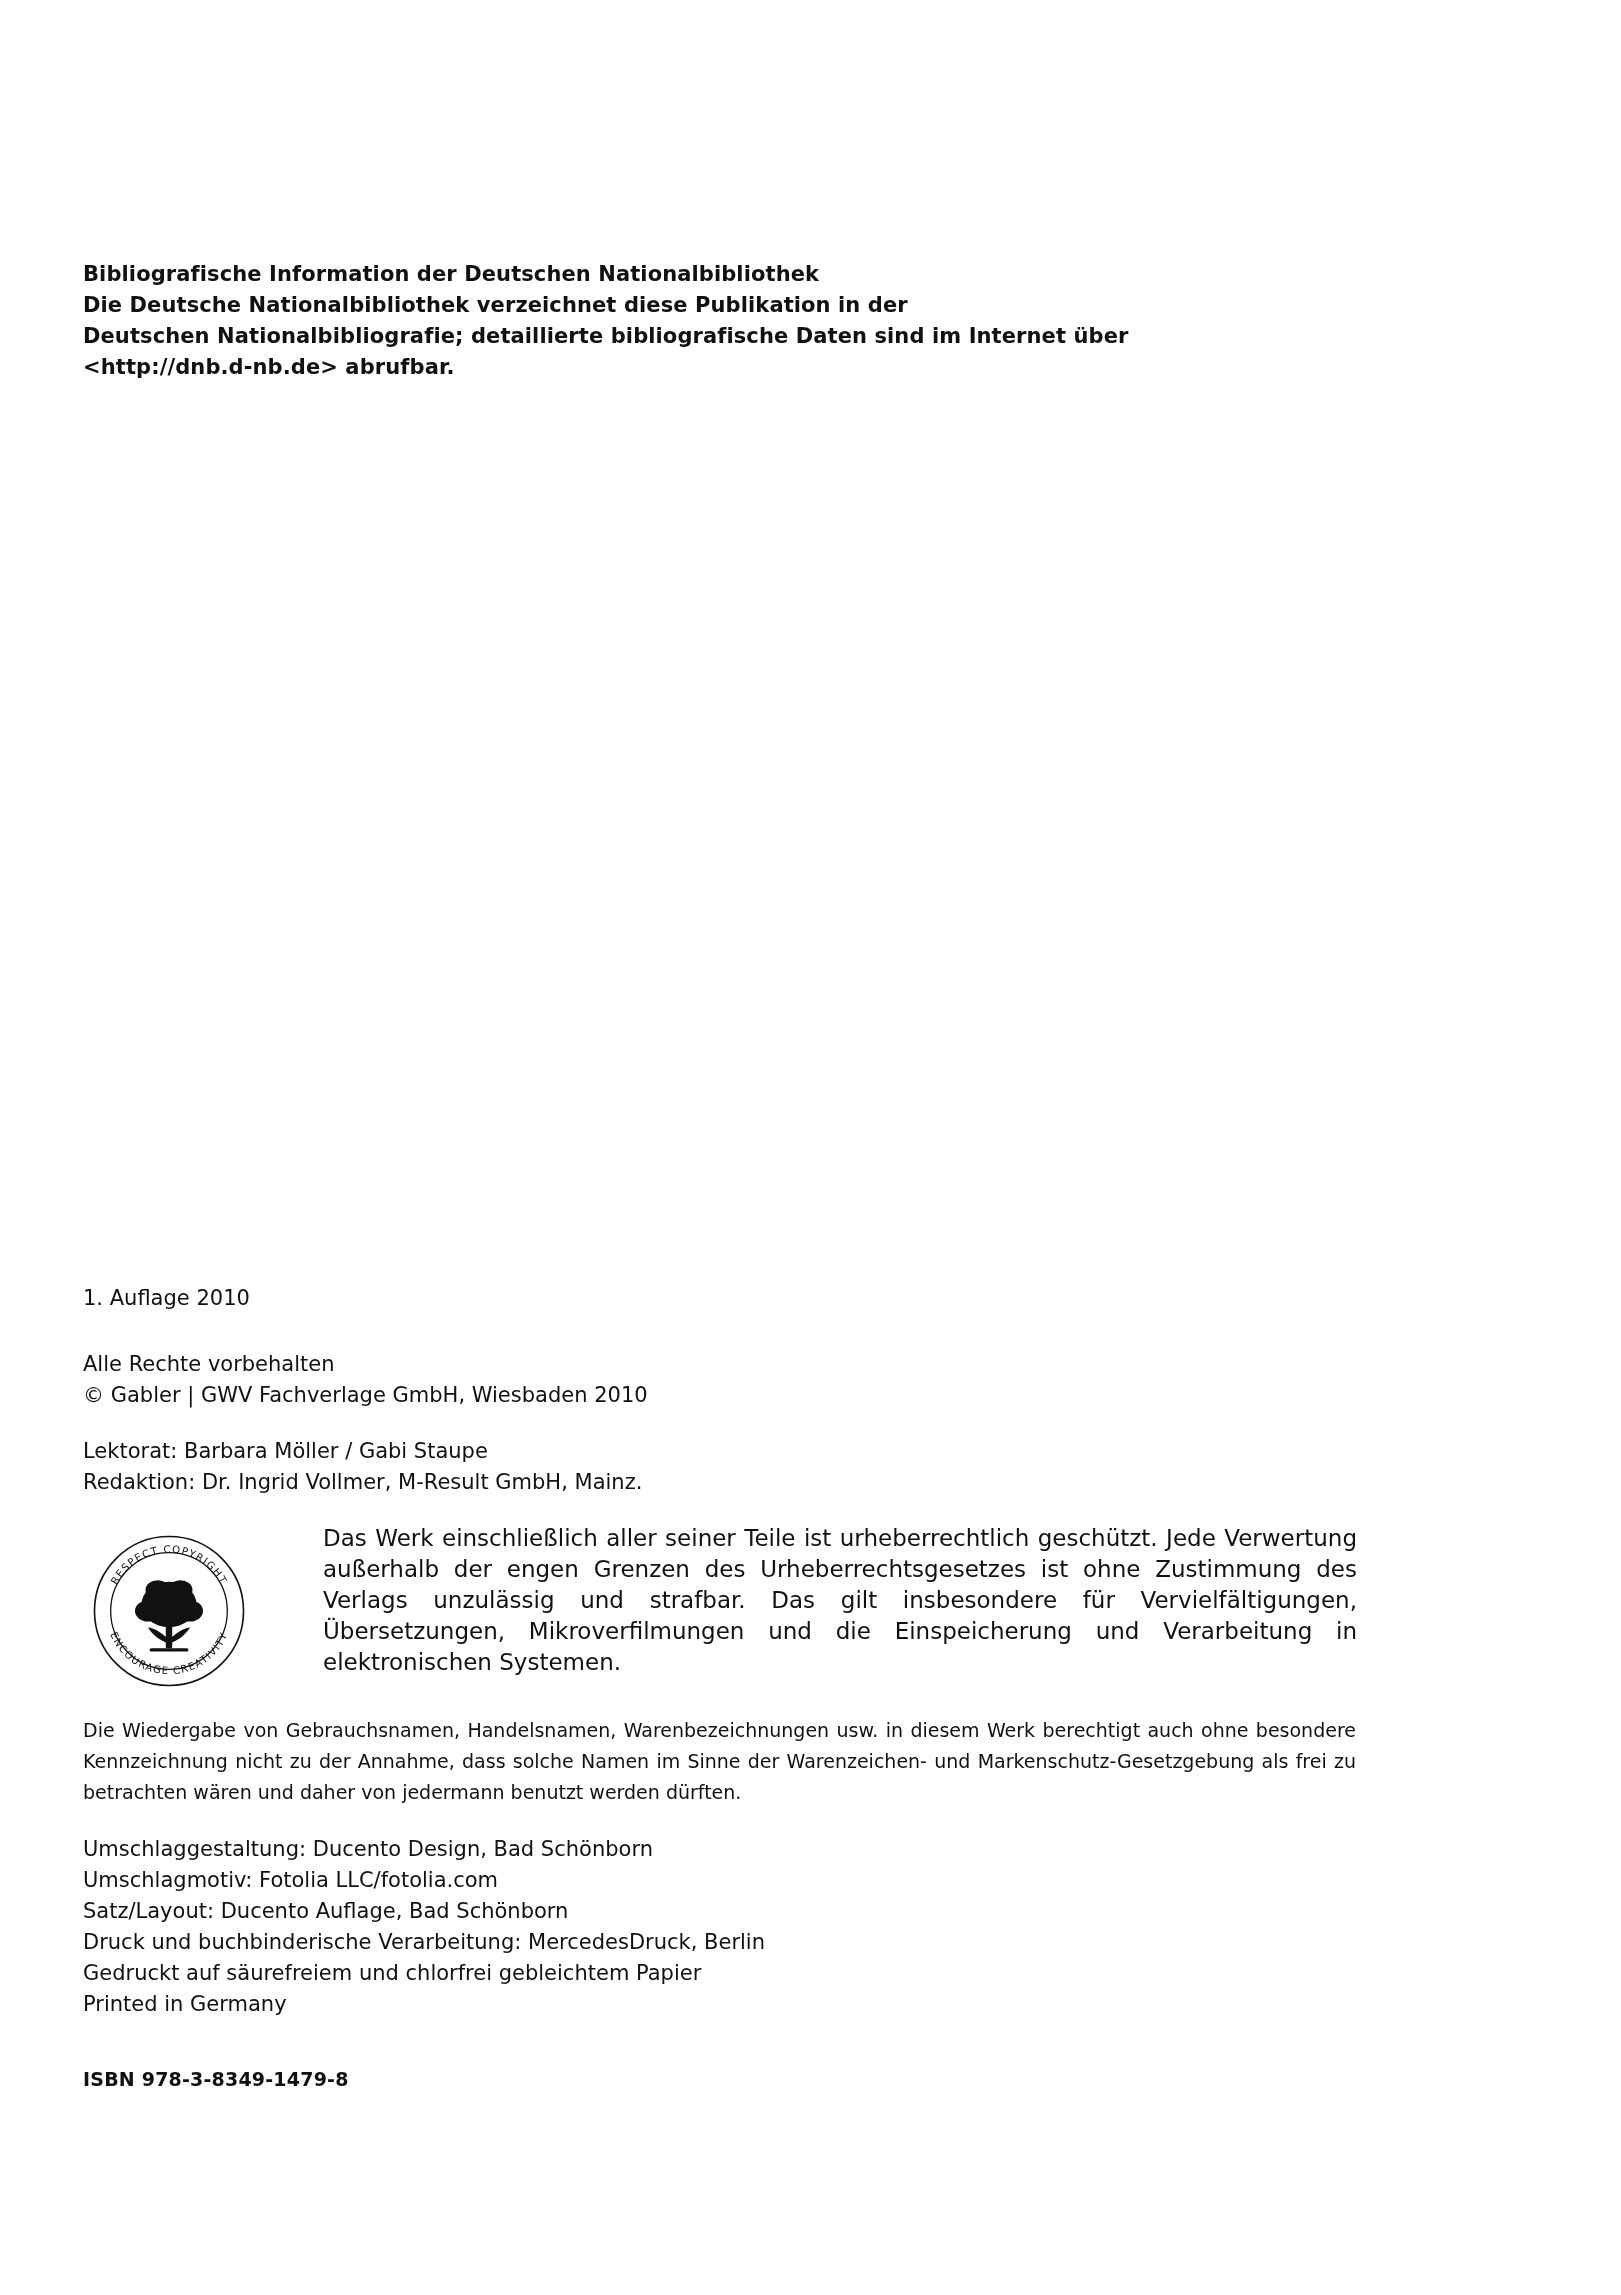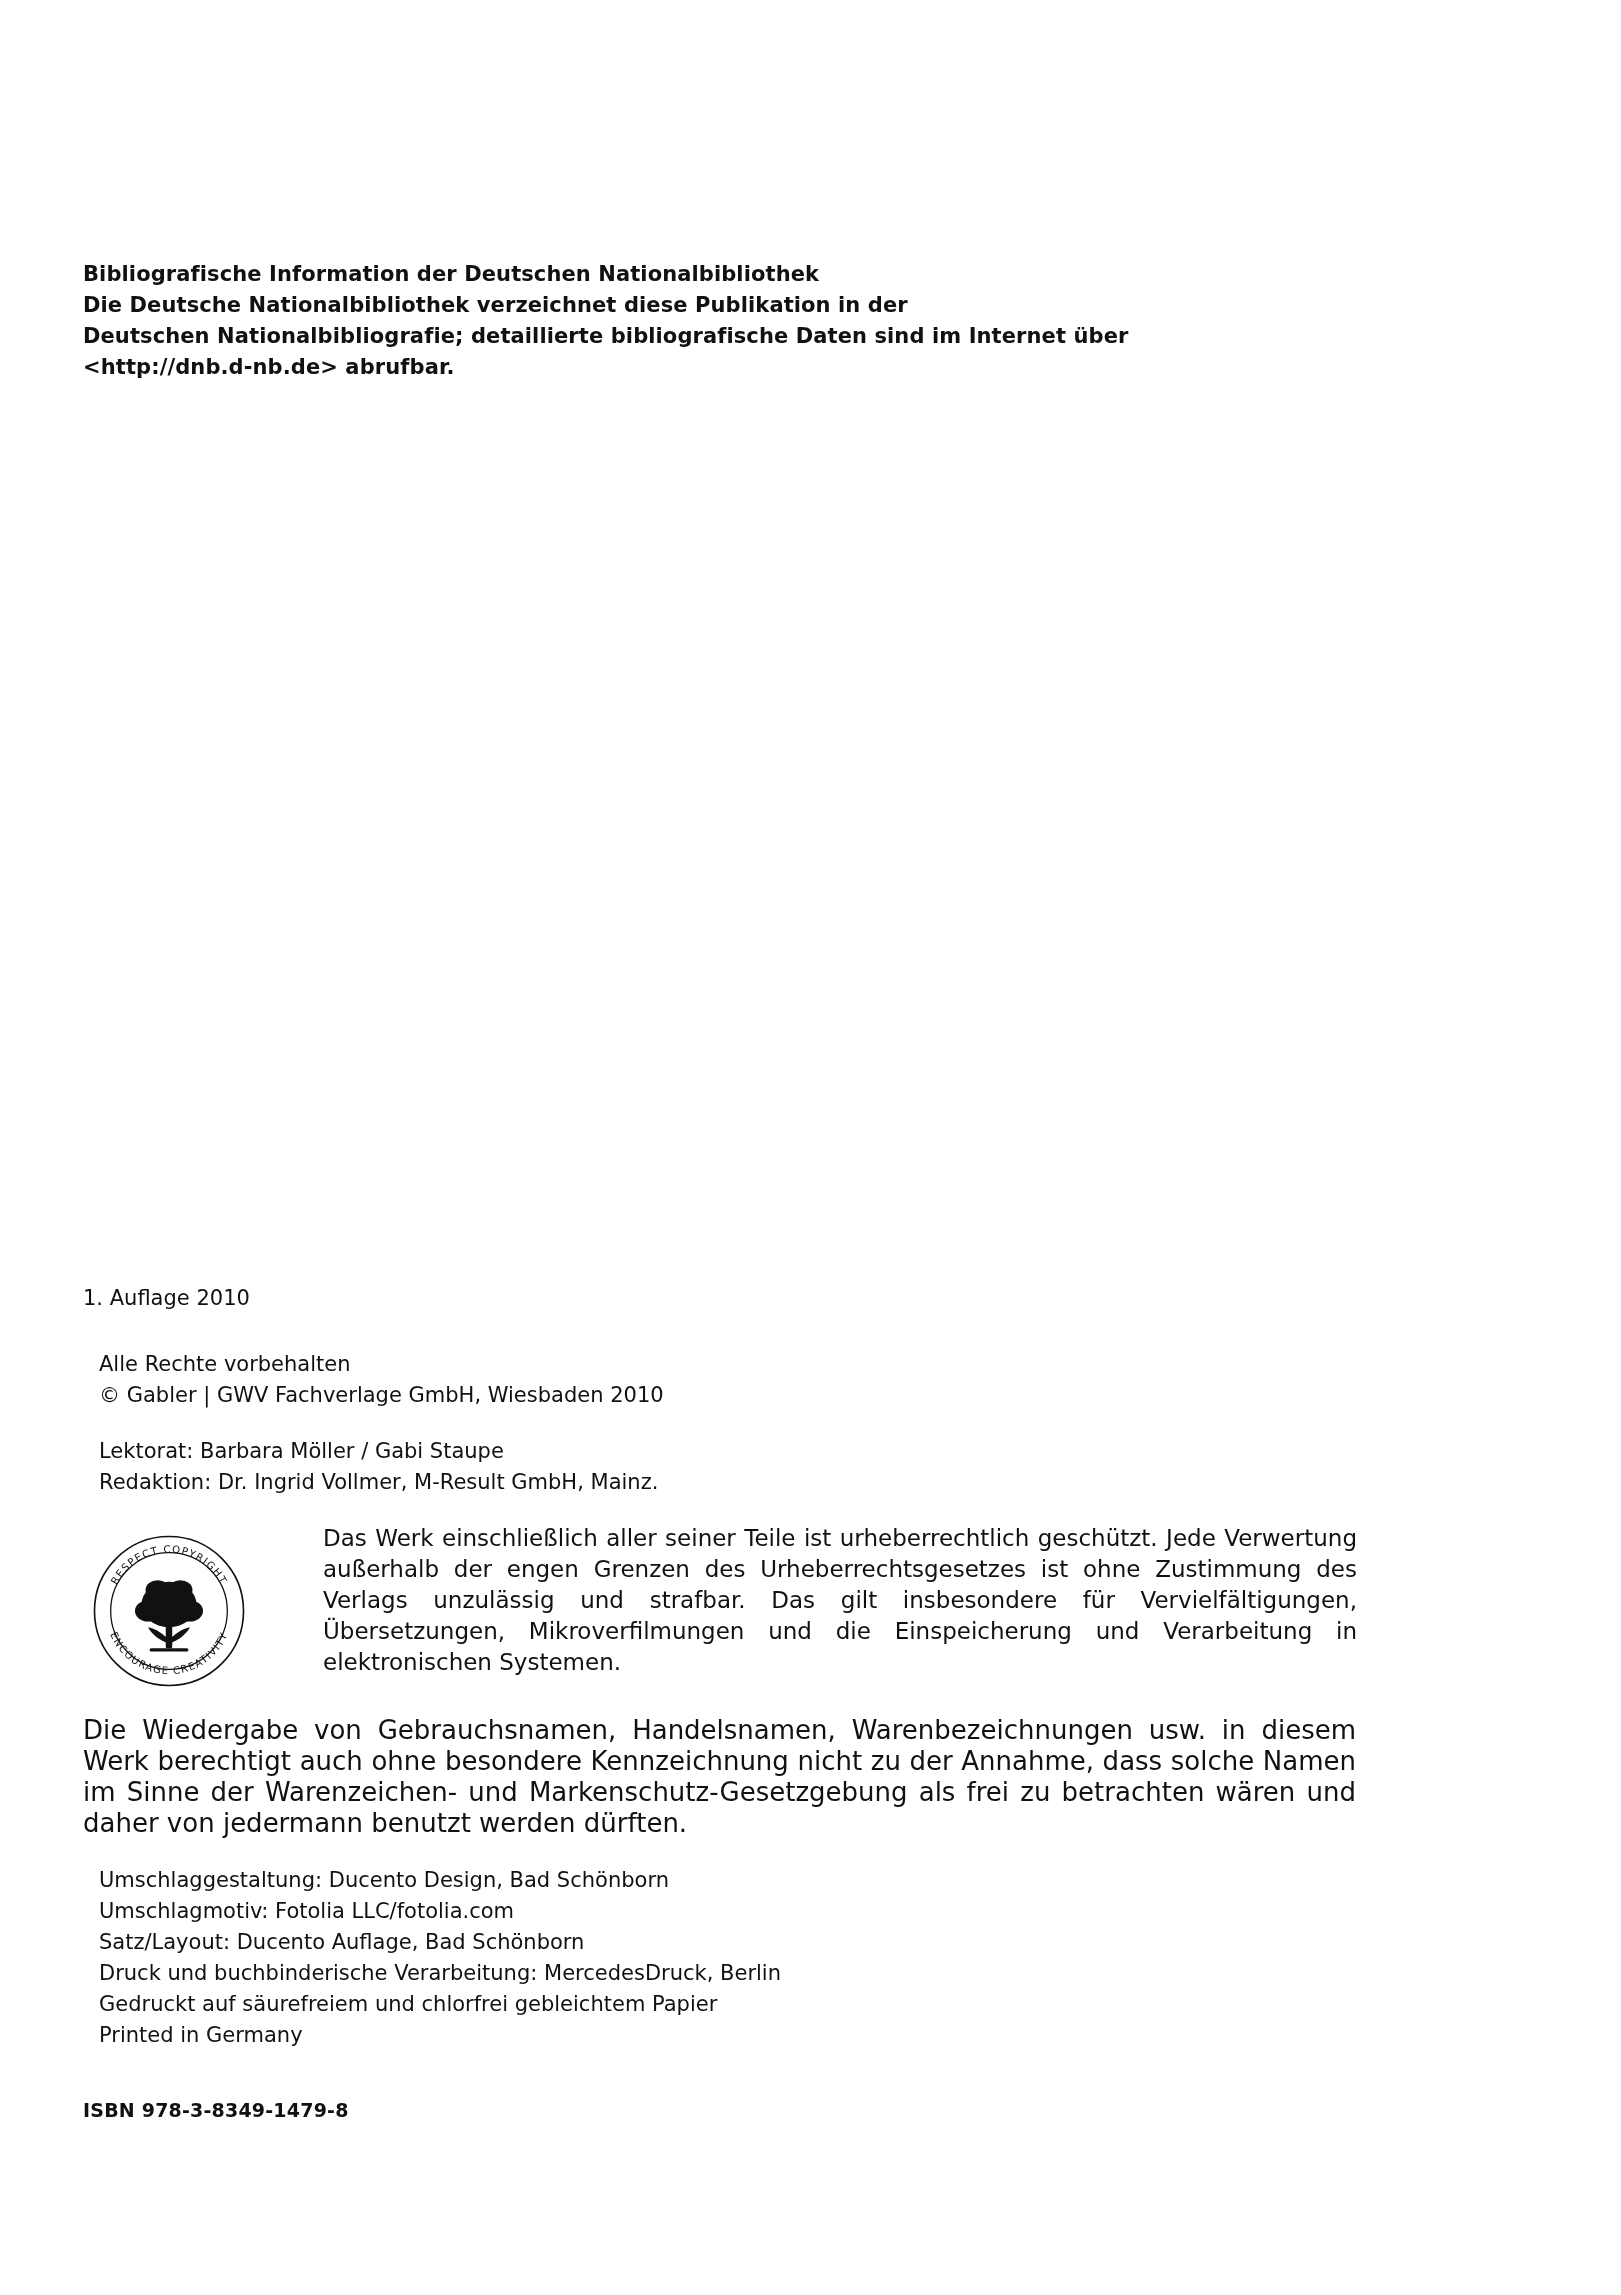--- a/index.html
+++ b/index.html
@@ -41,21 +41,21 @@
   
   .imprint {
     position: absolute;
     left: 0;
     top: 1283px;
     width: 1273px;
     font-size: 21px;
     line-height: 31px;
   }
   .blk { margin-bottom: 25px; }
-  .blk div { white-space: pre; margin-left: 16px; }
+  .blk div { white-space: pre; }
   .edition { margin-bottom: 35px; }
 
   
   .copyright-row {
     position: relative;
     margin-top: 15px;
     margin-bottom: 26.5px;
     min-height: 165px;
   }
   .seal {
@@ -69,21 +69,21 @@
     margin-left: 240px;
     font-size: 23px;
     line-height: 31px;
     text-align: justify;
     width: 1034px;
   }
   .para {
     text-align: justify;
     width: 1273px;
     margin-bottom: 26.5px;
-    font-size: 26px;
+    font-size: 19px;
     line-height: 31px;
   }
   .production div { white-space: pre; }
   .isbn {
     margin-top: 44px;
     font-size: 19px;
     font-weight: bold;
     letter-spacing: 0.2px;
   }
 </style>

